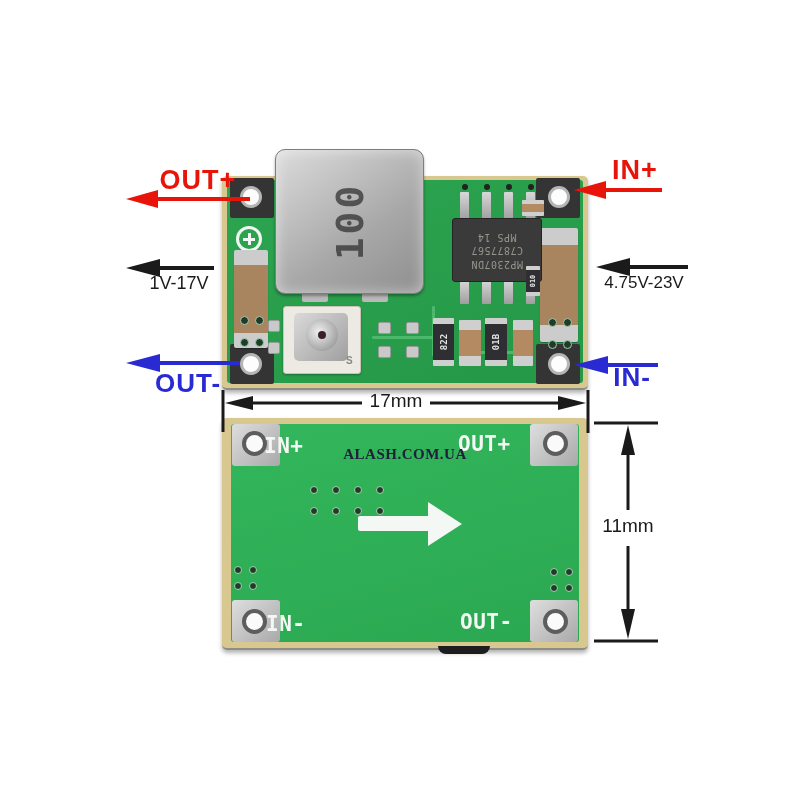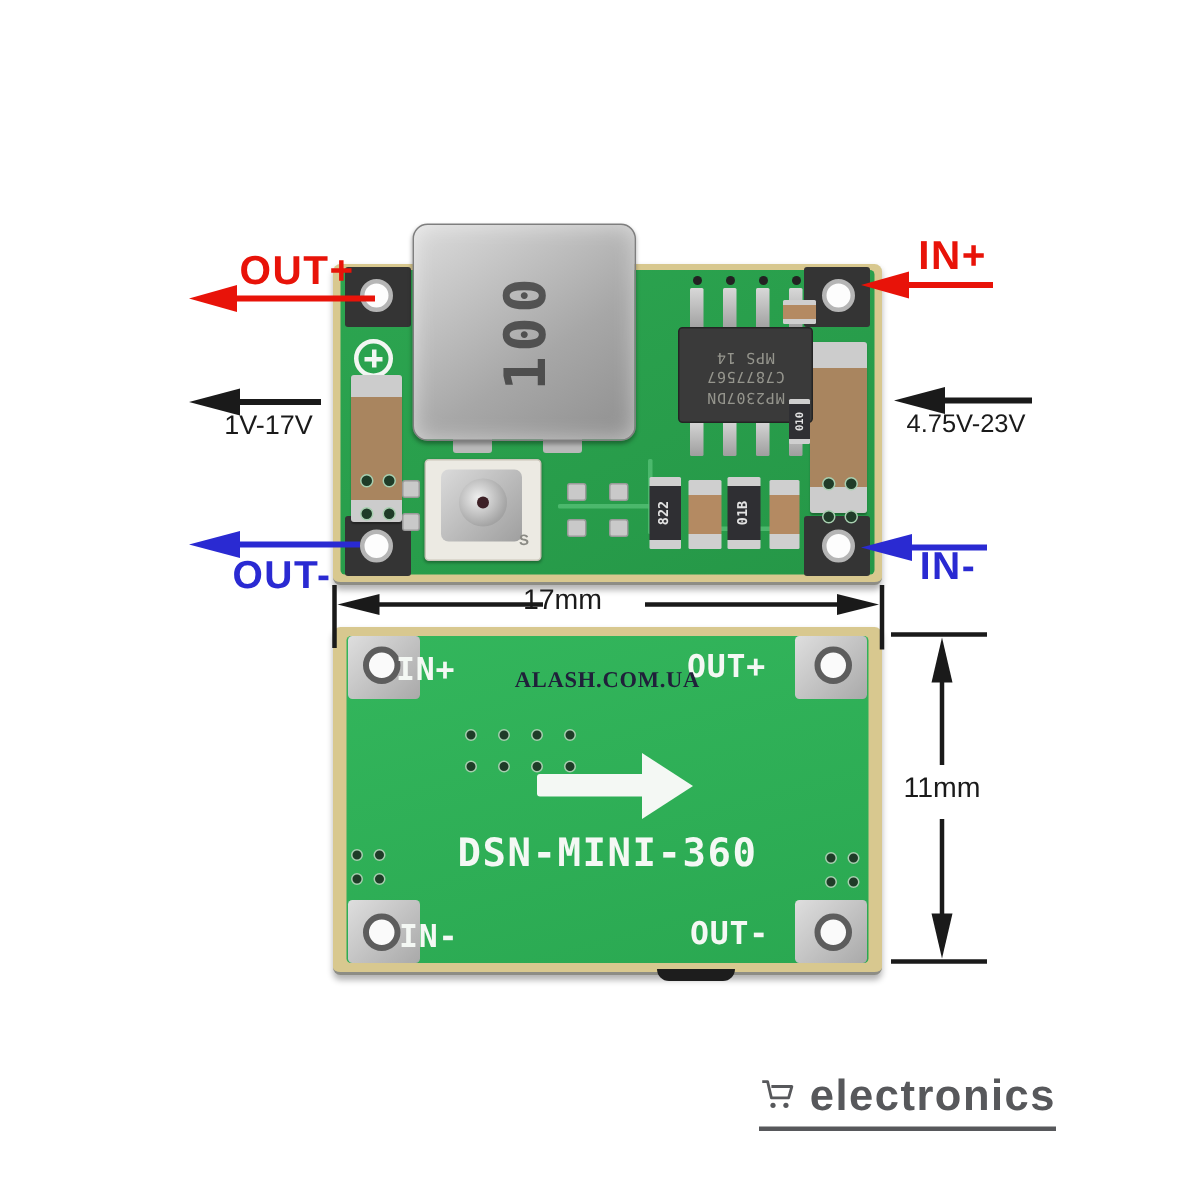--- a/index.html
+++ b/index.html
@@ -226,21 +226,20 @@
     <div class="via" style="left:132px;top:68px;width:6px;height:6px;"></div>
     <div class="via" style="left:154px;top:68px;width:6px;height:6px;"></div>
     <div class="via" style="left:88px;top:89px;width:6px;height:6px;"></div>
     <div class="via" style="left:110px;top:89px;width:6px;height:6px;"></div>
     <div class="via" style="left:132px;top:89px;width:6px;height:6px;"></div>
     <div class="via" style="left:154px;top:89px;width:6px;height:6px;"></div>
 
     <div class="silk-arrow-shaft" style="left:136px;top:98px;width:74px;height:15px;"></div>
     <div class="silk-arrow-head" style="left:206px;top:84px;"></div>
 
-    <div class="silk model-label" style="left:78px;top:136px;width:210px;">DSN-MINI-360</div>
 
     <div class="via" style="left:12px;top:148px;width:6px;height:6px;"></div>
     <div class="via" style="left:27px;top:148px;width:6px;height:6px;"></div>
     <div class="via" style="left:12px;top:164px;width:6px;height:6px;"></div>
     <div class="via" style="left:27px;top:164px;width:6px;height:6px;"></div>
     <div class="via" style="left:328px;top:150px;width:6px;height:6px;"></div>
     <div class="via" style="left:343px;top:150px;width:6px;height:6px;"></div>
     <div class="via" style="left:328px;top:166px;width:6px;height:6px;"></div>
     <div class="via" style="left:343px;top:166px;width:6px;height:6px;"></div>
 
@@ -289,25 +288,17 @@
       <polygon class="hd-ink" points="628,639 621,609 635,609"></polygon>
     </g>
   </svg>
 
   <div class="ann-label lbl-red" style="left:148px;top:166px;width:100px;">OUT+</div>
   <div class="ann-label lbl-red" style="left:600px;top:156px;width:70px;">IN+</div>
   <div class="ann-label lbl-black" style="left:134px;top:274px;width:90px;">1V-17V</div>
   <div class="ann-label lbl-black" style="left:592px;top:274px;width:104px;font-size:17px;">4.75V-23V</div>
   <div class="ann-label lbl-blue" style="left:148px;top:370px;width:80px;">OUT-</div>
   <div class="ann-label lbl-blue" style="left:602px;top:364px;width:60px;">IN-</div>
-  <div class="ann-label lbl-dim" style="left:343px;top:391px;width:64px;">17mm</div>
+  <div class="ann-label lbl-dim" style="left:364px;top:391px;width:64px;">17mm</div>
   <div class="ann-label lbl-dim" style="left:600px;top:516px;width:56px;">11mm</div>
 
-  <div class="logo-row" style="left:506px;top:712px;width:198px;">
-    <svg width="36" height="34" viewBox="0 0 36 32">
-      <path d="M3 5 h5 l3.5 15 h16 l3 -10.5 h-19" fill="none" stroke="#57585b" stroke-width="2.6" stroke-linejoin="round"></path>
-      <circle cx="13" cy="27" r="2.4" fill="#57585b"></circle>
-      <circle cx="25" cy="27" r="2.4" fill="#57585b"></circle>
-    </svg>
-    <div class="logo-sub">electronics</div>
-  </div>
 
 </div>
 
 </body></html>

